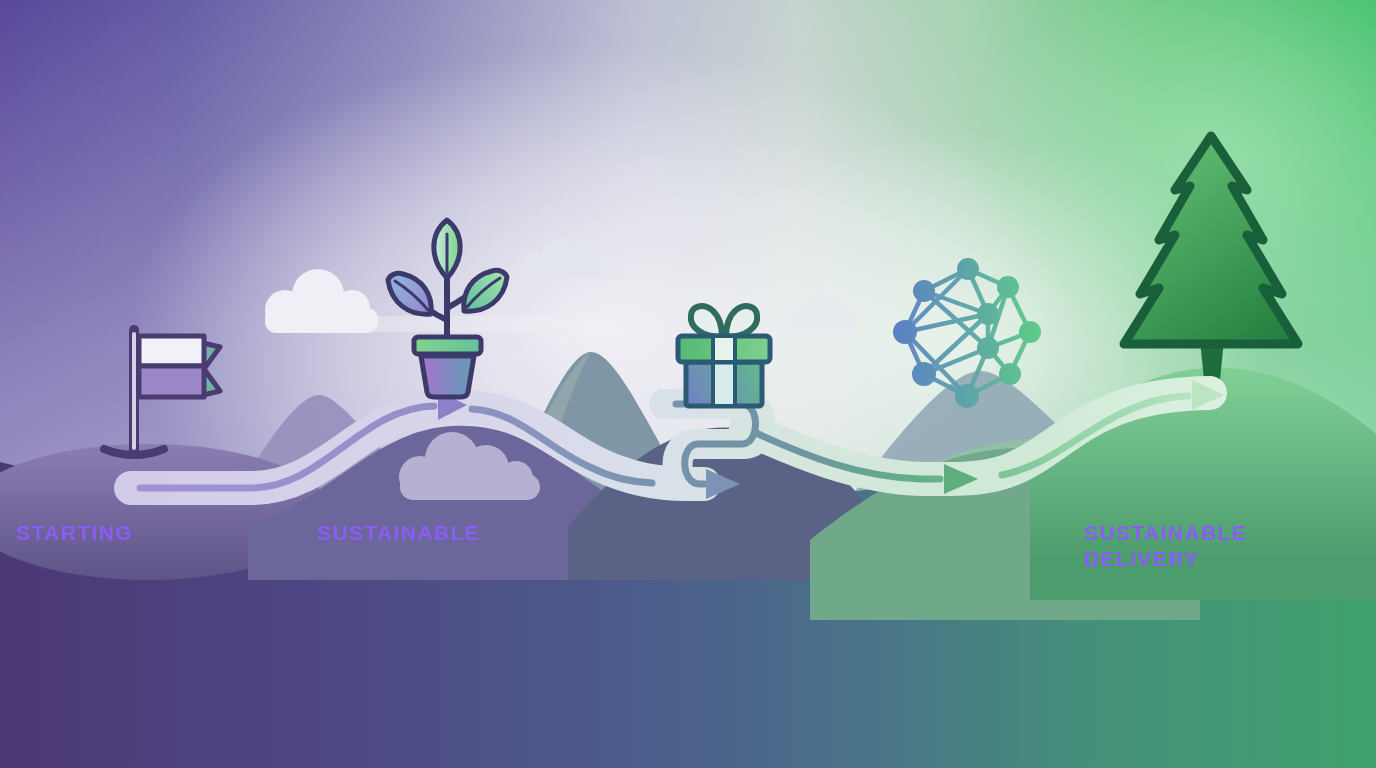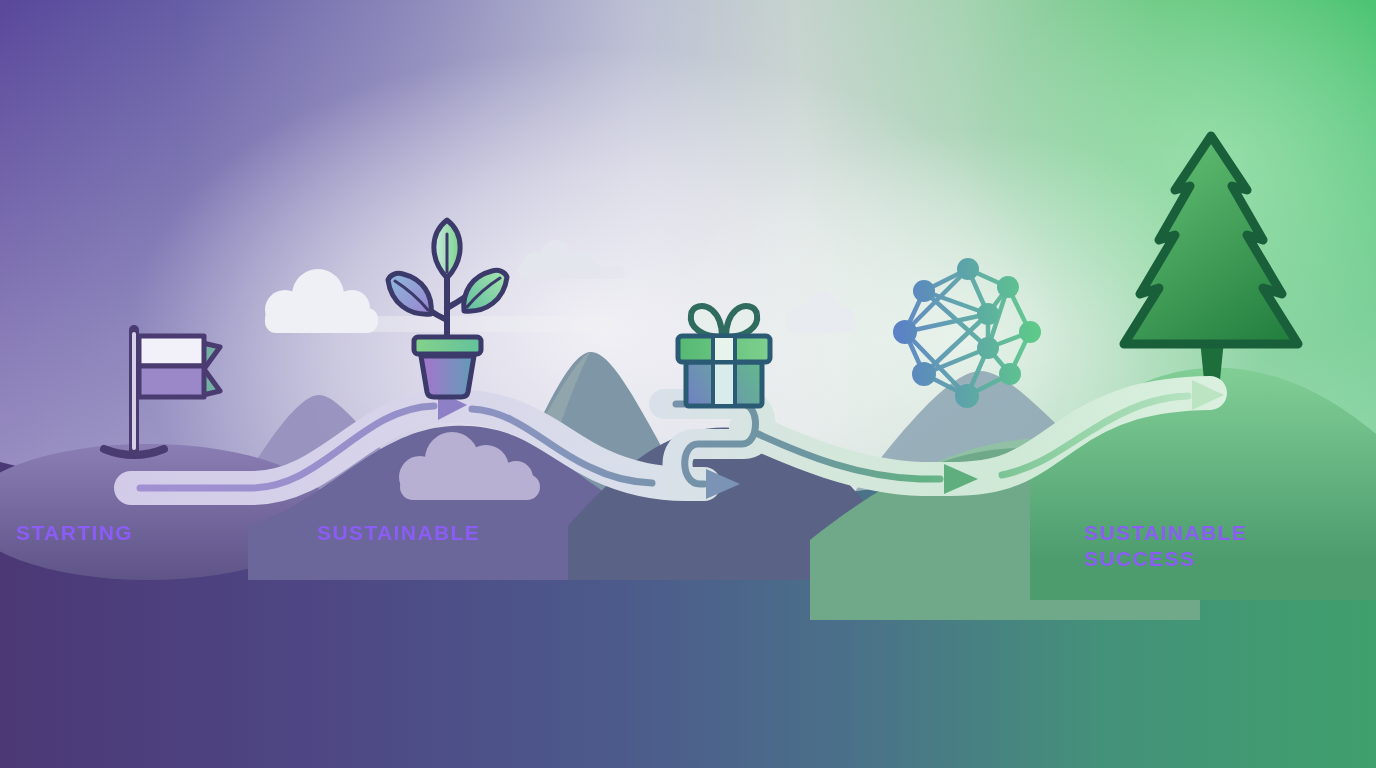--- a/index.html
+++ b/index.html
@@ -266,16 +266,16 @@
   <div class="stage-label" style="left:16px">
     <span>STARTING</span>
   </div>
   <div class="stage-label" style="left:317px">
     <span>SUSTAINABLE</span>
   </div>
   <div class="stage-label" style="left:841px">
   </div>
   <div class="stage-label" style="left:1084px">
     <span>SUSTAINABLE</span>
-    <span>SUCCESS</span>
+    <span>DELIVERY</span>
   </div>
 </div>
 </div>
 
 </body></html>

